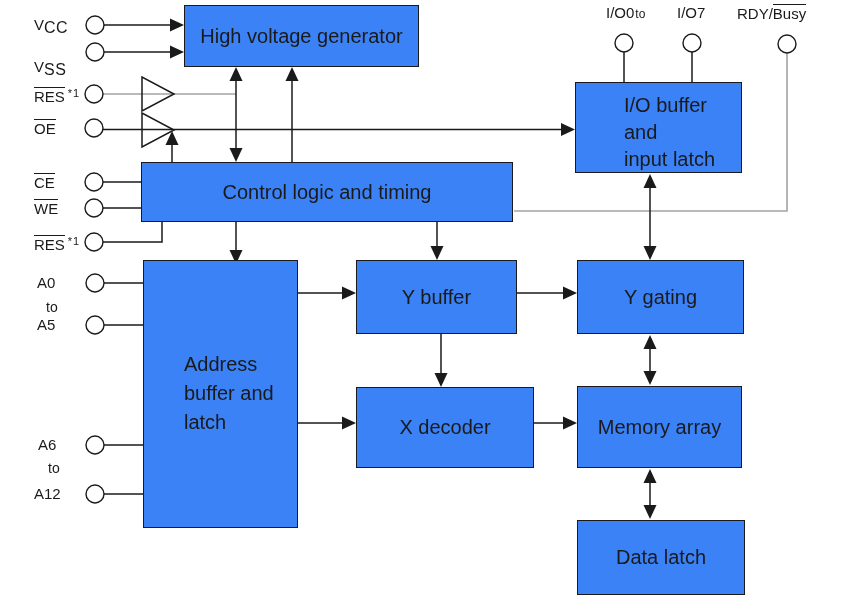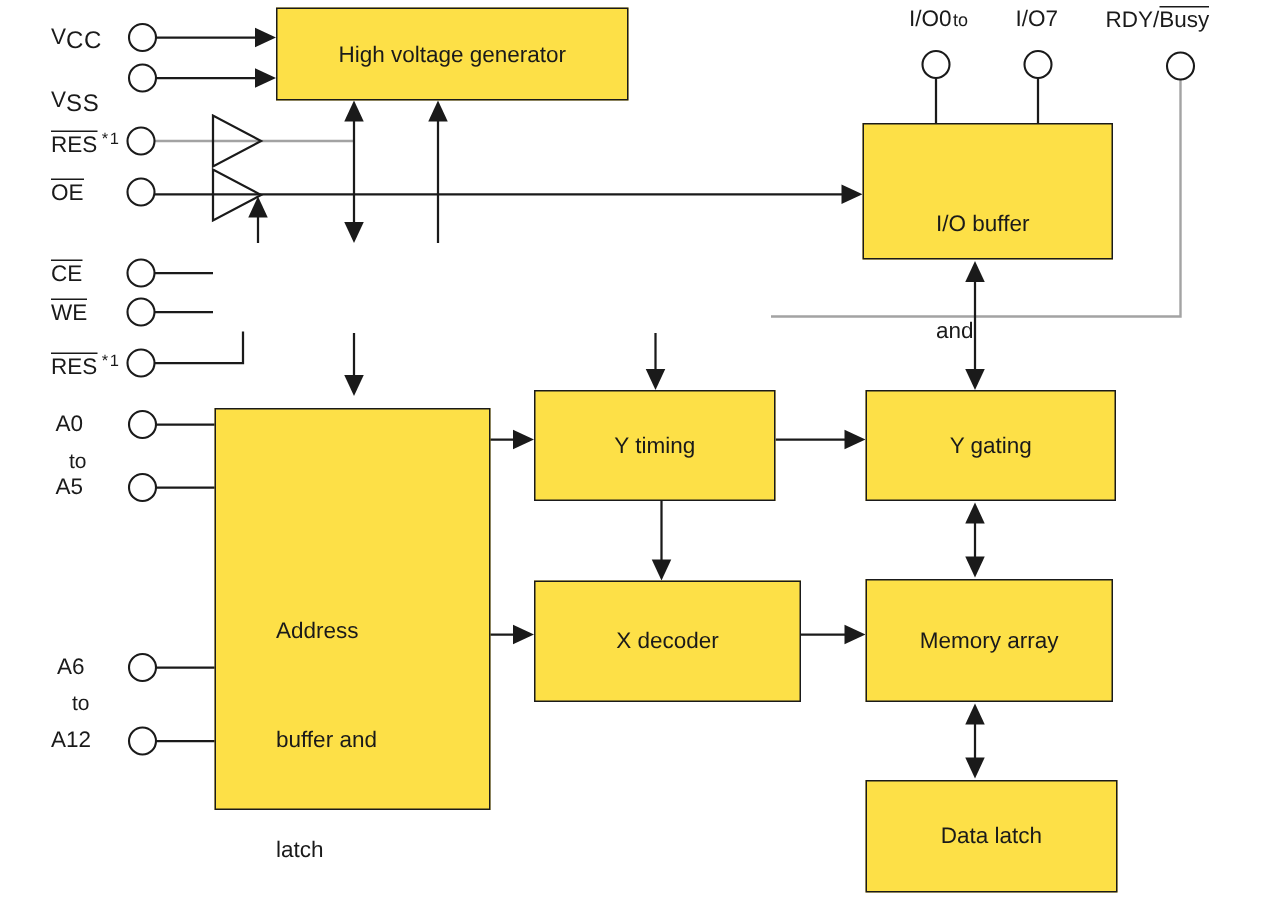--- a/index.html
+++ b/index.html
@@ -3,26 +3,26 @@
 <meta charset="utf-8">
 <style>
   html,body{margin:0;padding:0;background:#ffffff;}
   #stage{
     position:relative;width:845px;height:603px;background:#ffffff;
     font-family:"Liberation Sans","DejaVu Sans",sans-serif;
     color:#1a1a1a;overflow:hidden;
   }
   #wires{position:absolute;left:0;top:0;width:845px;height:603px;}
   .box{
-    position:absolute;border:1.6px solid #1a1a1a;background:#fde047;
-    box-sizing:border-box;font-size:15px;color:#1a1a1a;
+    position:absolute;border:1.6px solid #1a1a1a;background:#3b82f6;
+    box-sizing:border-box;font-size:20px;color:#1a1a1a;
   }
   .box.center{display:flex;align-items:center;justify-content:center;}
   .multiline{position:absolute;left:0;top:0;right:0;}
-  .multiline div{line-height:29px;white-space:nowrap;margin-top:44px;}
+  .multiline div{line-height:29px;white-space:nowrap;}
   .pin-label{
     position:absolute;font-size:15px;line-height:18px;white-space:nowrap;color:#1a1a1a;
   }
   .ovl{display:inline-block;border-top:1.6px solid #1a1a1a;padding-top:1px;line-height:1.05;}
   .note{font-size:11px;vertical-align:5px;margin-left:3px;letter-spacing:1px;}
   .sub{font-size:16px;position:relative;top:3px;letter-spacing:0.5px;}
   .small-to{font-size:12px;margin-left:1px;}
 </style>
 </head>
 <body>
@@ -107,38 +107,42 @@
       <circle cx="624" cy="43" r="9"></circle>
       <circle cx="692" cy="43" r="9"></circle>
       <circle cx="787" cy="44" r="9"></circle>
     </g>
   </svg>
 
   <div class="box center" style="left:184px;top:5px;width:235px;height:62px;">
     <span>High voltage generator</span>
   </div>
 
+  <div class="box center" style="left:141px;top:162px;width:372px;height:60px;">
+    <span>Control logic and timing</span>
+  </div>
 
   <div class="box" style="left:575px;top:82px;width:167px;height:91px;">
     <div class="multiline" style="padding:9px 0 0 48px;">
       <div style="line-height:27px;">I/O buffer</div>
       <div style="line-height:27px;">and</div>
+      <div style="line-height:27px;">input latch</div>
     </div>
   </div>
 
-  <div class="box" style="left:143px;top:272px;width:184px;height:268px;padding-left:20px;">
+  <div class="box" style="left:143px;top:260px;width:155px;height:268px;padding-left:20px;">
     <div class="multiline" style="padding:89px 0 0 40px;">
       <div>Address</div>
       <div>buffer and</div>
       <div>latch</div>
     </div>
   </div>
 
   <div class="box center" style="left:356px;top:260px;width:161px;height:74px;">
-    <span>Y timing</span>
+    <span>Y buffer</span>
   </div>
 
   <div class="box center" style="left:577px;top:260px;width:167px;height:74px;text-align:center;">
     <span>Y gating</span>
   </div>
 
   <div class="box center" style="left:356px;top:387px;width:178px;height:81px;text-align:center;">
     <span>X decoder</span>
   </div>
 

